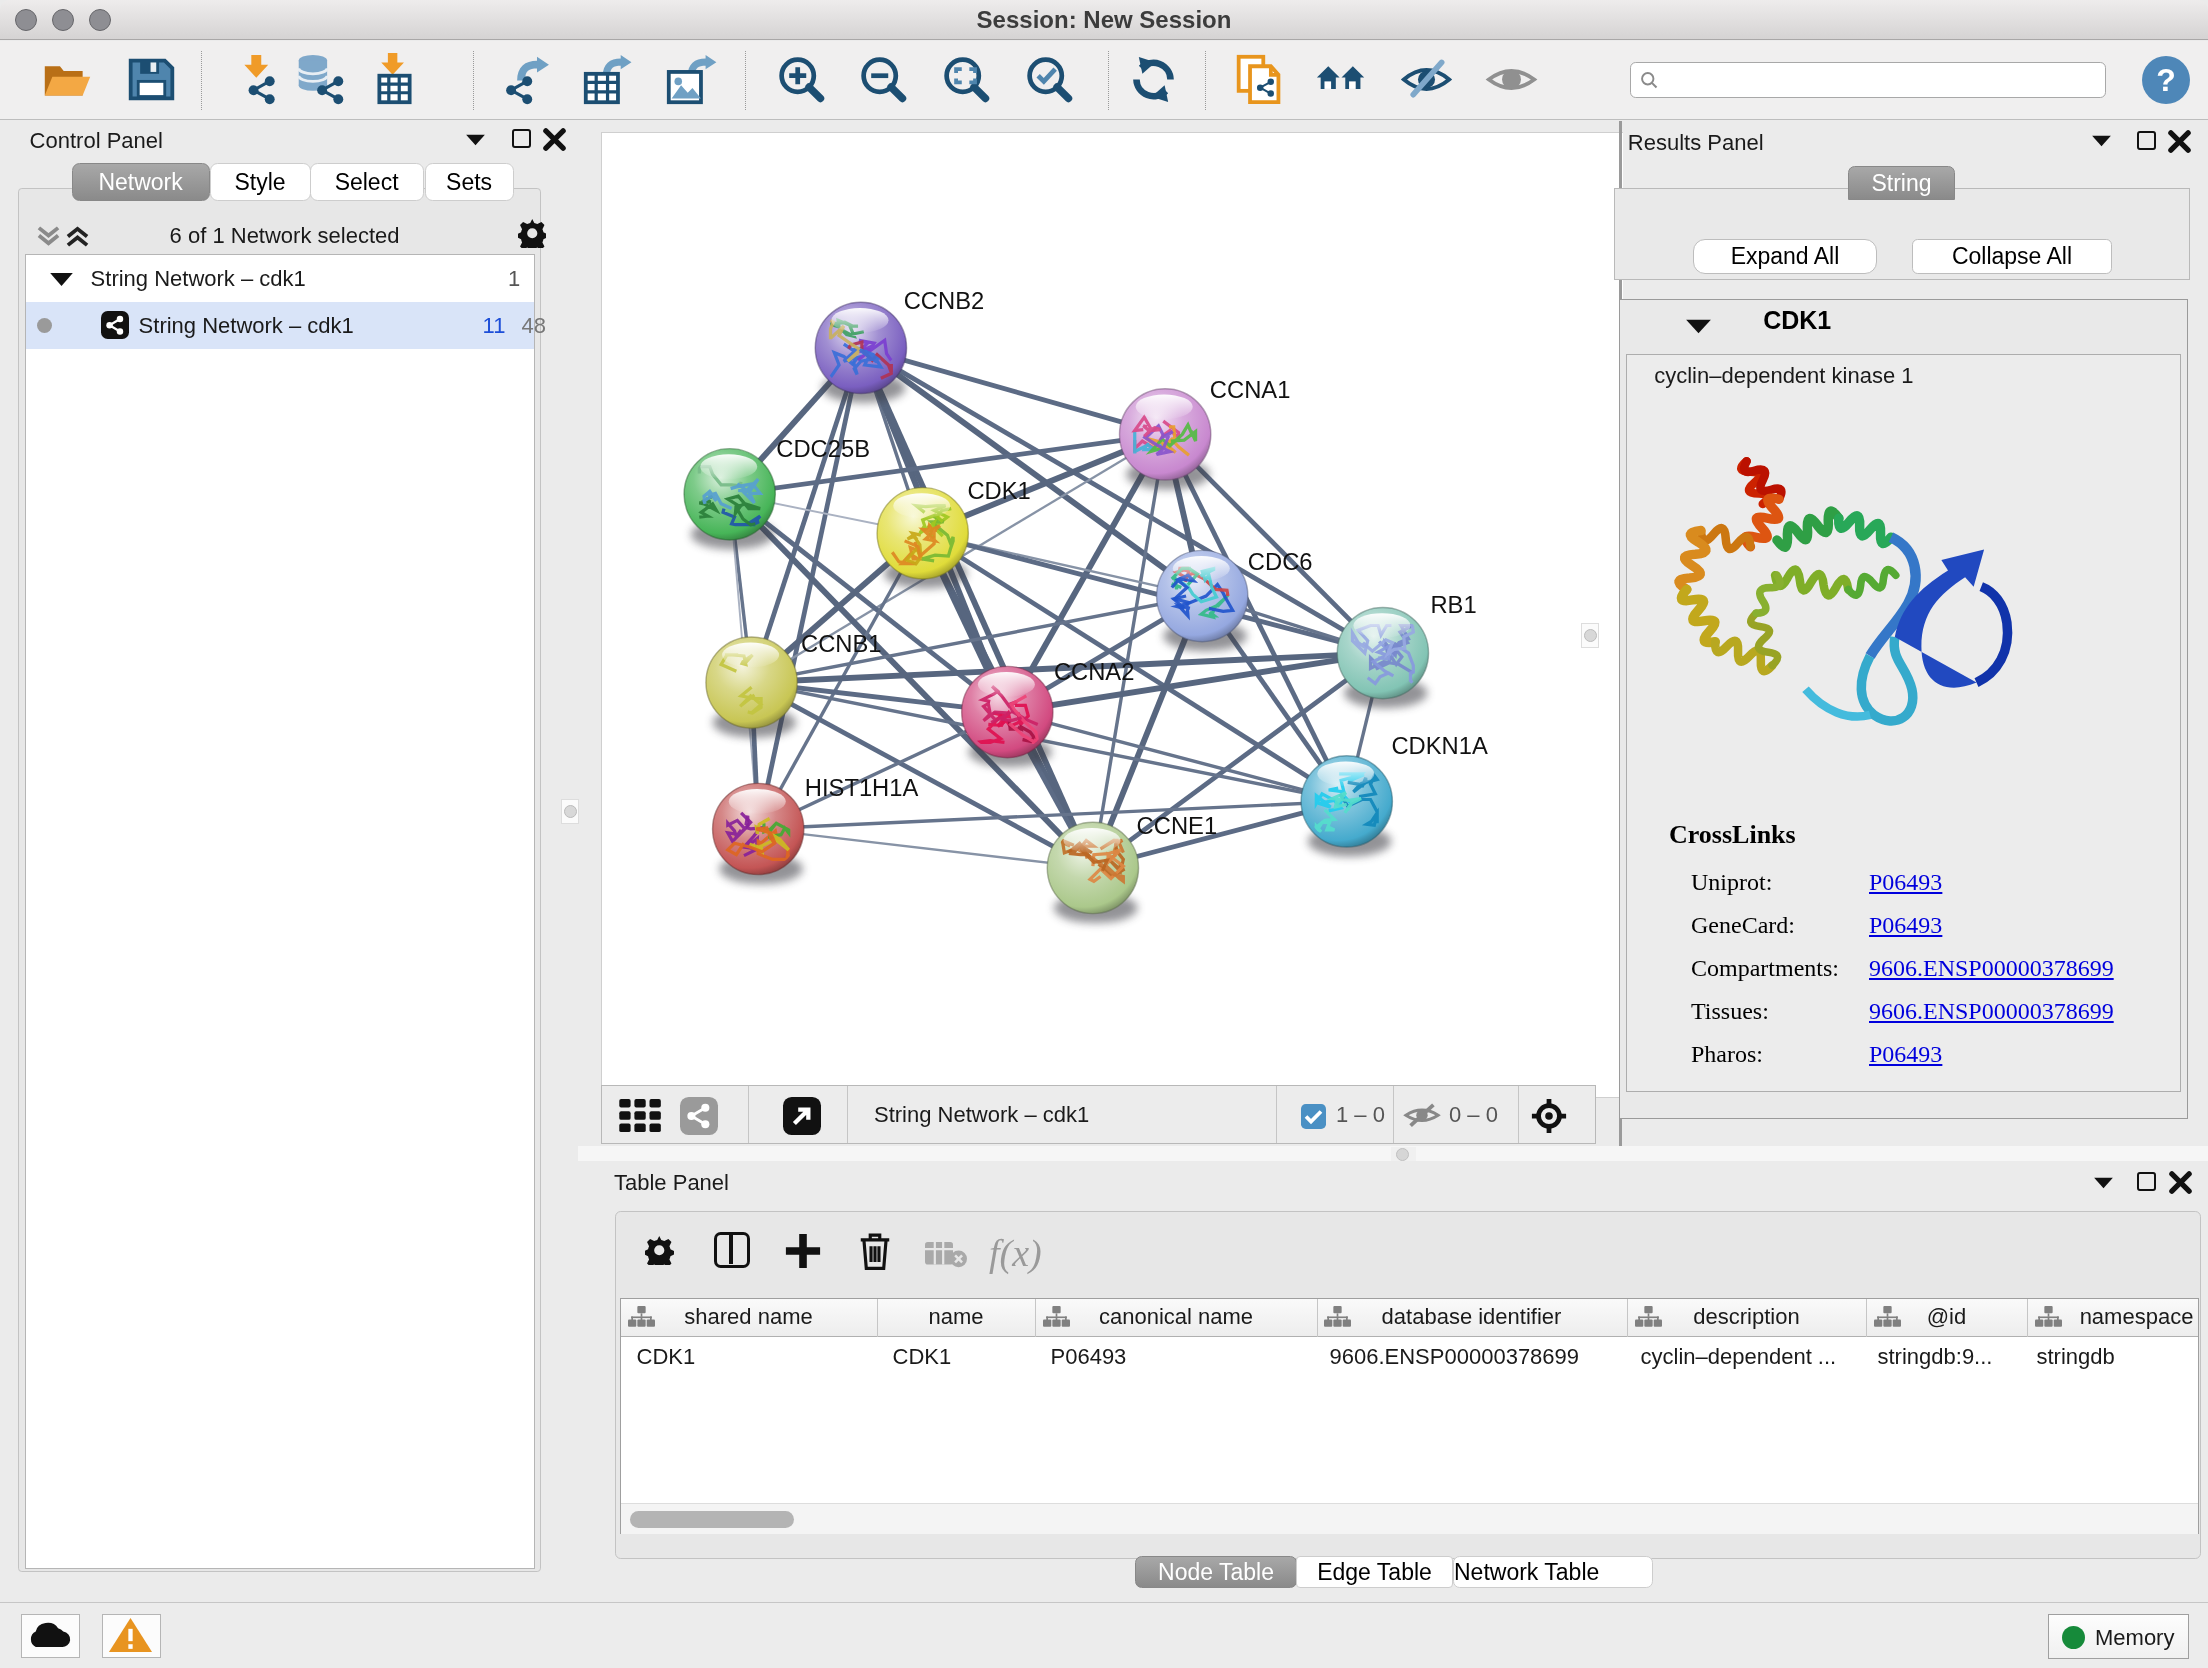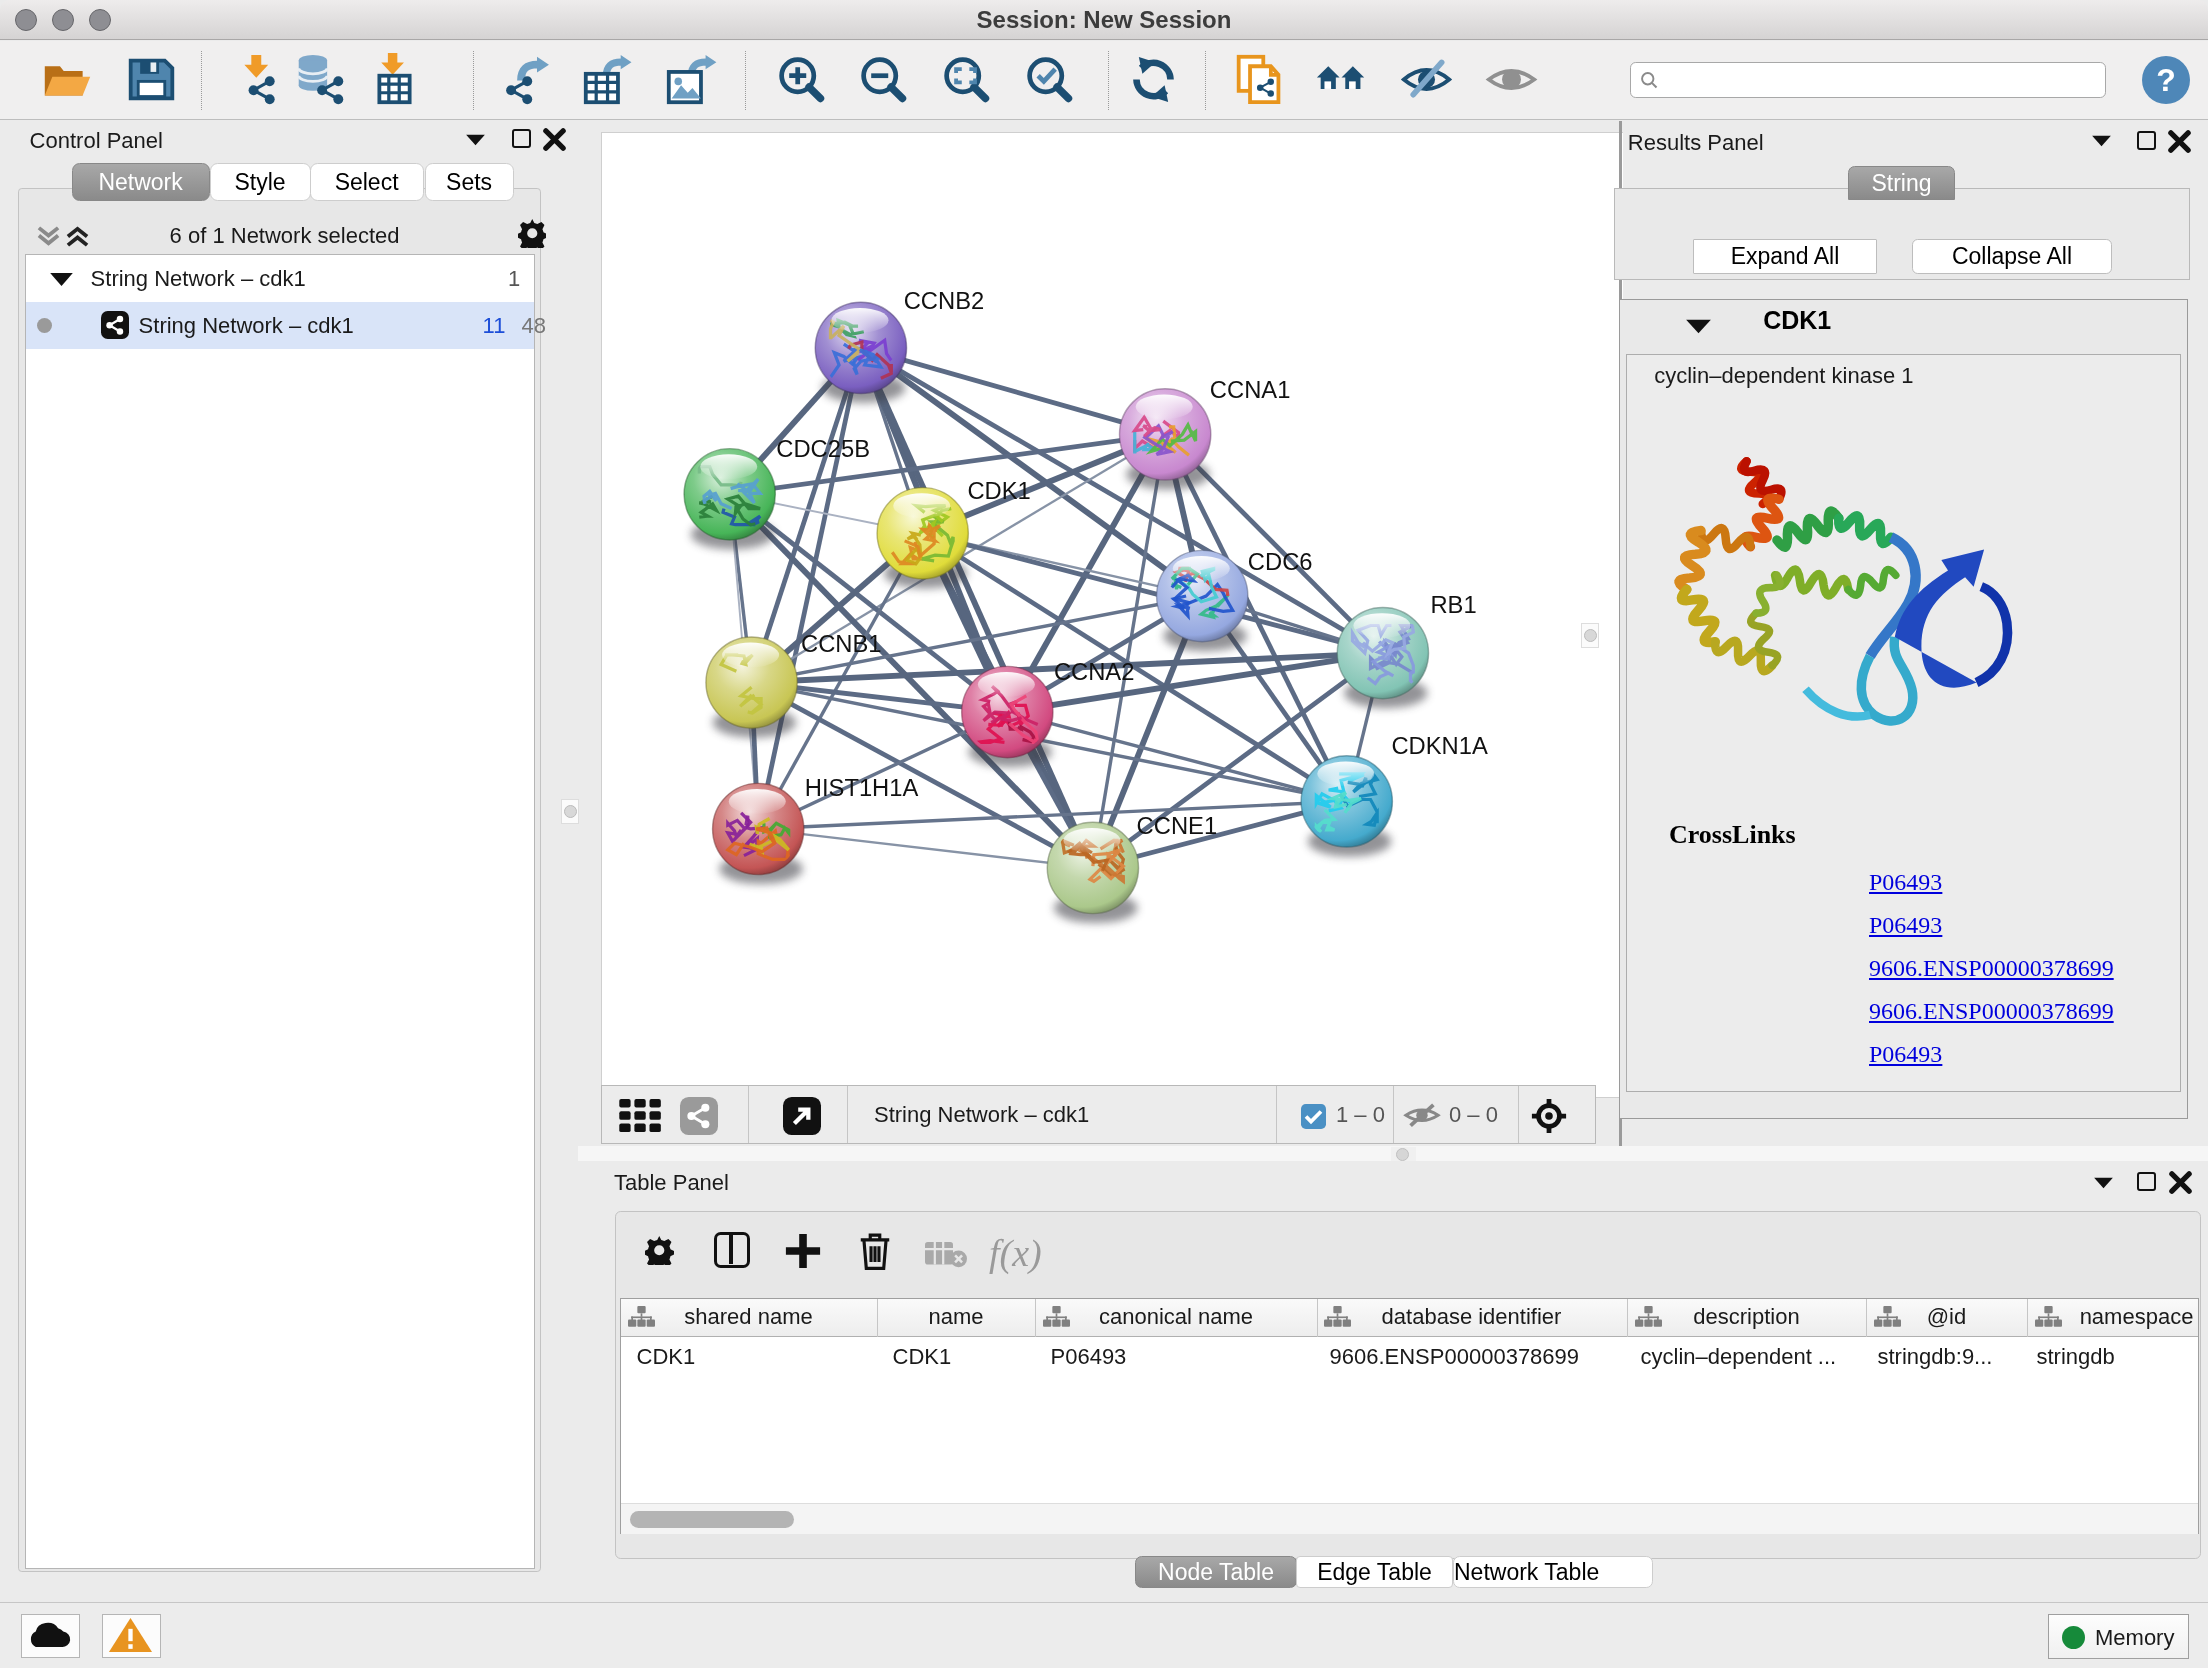--- a/index.html
+++ b/index.html
@@ -588,21 +588,21 @@
   <div class="t23" style="position:absolute;left:4.8px;top:8.6px">Results Panel</div>
   <svg style="position:absolute;left:467px;top:12.4px" width="23" height="15" viewBox="0 0 24 16">
       <path d="M2 3 h20 l-10 11z" fill="#111"></path>
     </svg>
 <div style="position:absolute;left:514px;top:9.5px;width:19px;height:19px;border:2.9px solid #111;border-radius:2.9px"></div>
 <svg style="position:absolute;left:545px;top:8.6px" width="23" height="23" viewBox="0 0 24 24">
       <path d="M3 3 L21 21 M21 3 L3 21" stroke="#111" stroke-width="5.5" stroke-linecap="round"></path>
     </svg>
   <div class="abs" style="left:-8.6px;top:67px;width:576px;height:92px;background:#e9e9e9;border:1px solid #b9b9b9"></div>
   <div class="abs" style="left:225px;top:45px;width:107px;height:34px;background:linear-gradient(#a8a8a8,#8a8a8a);border:1px solid #888;border-radius:6.7px 6.7px 0 0;color:#fff;font-size:23px;text-align:center;line-height:32px">String</div>
-  <div class="abs" style="left:70px;top:118px;width:184px;height:35px;background:#fff;border:1px solid #bdbdbd;border-radius:1px;font-size:23px;text-align:center;line-height:33px">Expand All</div>
+  <div class="abs" style="left:70px;top:118px;width:184px;height:35px;background:#fff;border:1px solid #bdbdbd;border-radius:12px;font-size:23px;text-align:center;line-height:33px">Expand All</div>
   <div class="abs" style="left:289px;top:118px;width:200px;height:35px;background:#fff;border:1px solid #bdbdbd;border-radius:5.7px;font-size:23px;text-align:center;line-height:33px">Collapse All</div>
 
   <div class="abs" style="left:-3.8px;top:178px;width:569px;height:820px;background:#e9e9e9;border:1px solid #9a9a9a">
     <svg class="abs" style="left:65px;top:17px" width="27" height="19" viewBox="0 0 28 20">
         <path d="M1 3 h26 l-13 14z" fill="#111"></path>
       </svg>
     <div style="position:absolute;left:143px;top:5.7px;font-size:25px;font-weight:bold">CDK1</div>
     <div class="abs" style="left:5.7px;top:54px;width:555px;height:738px;background:#ececec;border:1px solid #adadad"></div>
     <div class="t23" style="position:absolute;left:34px;top:63px">cyclin–dependent kinase 1</div>
   </div>
@@ -620,20 +620,21 @@
 <path d="M118 135 Q121 156 131 138 Q141 119 144 140 Q146 161 156 142 Q167 124 169 145 Q172 166 182 148 Q192 129 195 150" fill="none" stroke="#7fae28" stroke-width="9" stroke-linecap="round"></path>
 <path d="M195 150 Q206 164 208 146 Q209 129 220 142 Q231 156 232 139 Q234 121 245 135" fill="none" stroke="#55aa33" stroke-width="8" stroke-linecap="round"></path>
 <path d="M240 95 C268 108 272 140 258 165 C246 186 230 200 218 220" fill="none" stroke="#3577c8" stroke-width="11"></path>
 <path d="M218 220 C205 245 205 268 222 282 C245 298 268 282 262 255 C256 230 240 225 244 200" fill="none" stroke="#35aacc" stroke-width="10"></path>
 <path d="M150 255 C170 278 195 288 218 282" fill="none" stroke="#44bbdd" stroke-width="9"></path>
 <path d="M244 200 C250 170 268 150 300 130 L293 119 L338 108 L327 147 L318 137 C290 155 272 175 272 210 C272 248 296 262 330 248" fill="#2149c0" stroke="none"></path>
 <path d="M330 248 C352 238 366 215 362 185 C359 165 348 152 335 147" fill="none" stroke="#1133aa" stroke-width="10"></path>
 <path d="M98 175 Q114 175 105 162 Q96 148 113 148 Q129 149 120 135" fill="none" stroke="#88b030" stroke-width="8" stroke-linecap="round"></path>
 </svg>
   <div style="position:absolute;left:46px;top:699px;font-family:'Liberation Serif',serif;font-size:26px;font-weight:bold">CrossLinks</div>
+  <div style="position:absolute;left:68px;top:740px;font-family:'Liberation Serif',serif;font-size:24px;line-height:43px">Uniprot:<br>GeneCard:<br>Compartments:<br>Tissues:<br>Pharos:</div>
   <div style="position:absolute;left:246px;top:740px;font-family:'Liberation Serif',serif;font-size:24px;line-height:43px;color:#0000dd;text-decoration:underline">P06493<br>P06493<br>9606.ENSP00000378699<br>9606.ENSP00000378699<br>P06493</div>
 </div>
 
 <div class="abs" style="left:590px;top:1159px;width:1619px;height:411px">
   <div class="t23" style="position:absolute;left:24px;top:11.4px">Table Panel</div>
   <svg style="position:absolute;left:1502px;top:16px" width="23" height="15" viewBox="0 0 24 16">
       <path d="M2 3 h20 l-10 11z" fill="#111"></path>
     </svg>
 <div style="position:absolute;left:1547px;top:13.3px;width:19px;height:19px;border:2.9px solid #111;border-radius:2.9px"></div>
 <svg style="position:absolute;left:1579px;top:12.4px" width="23" height="23" viewBox="0 0 24 24">

